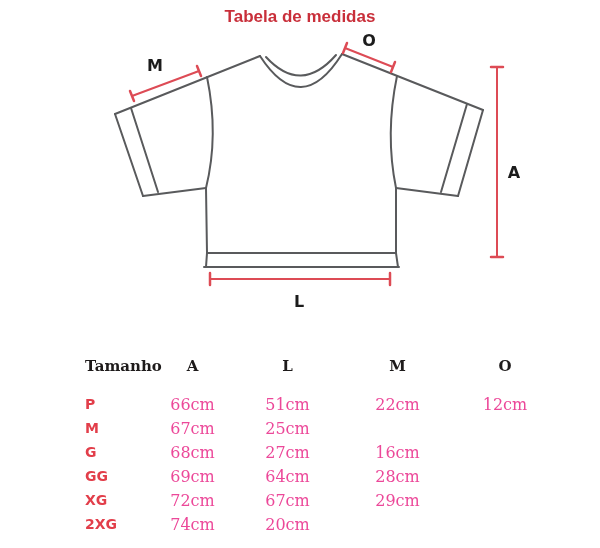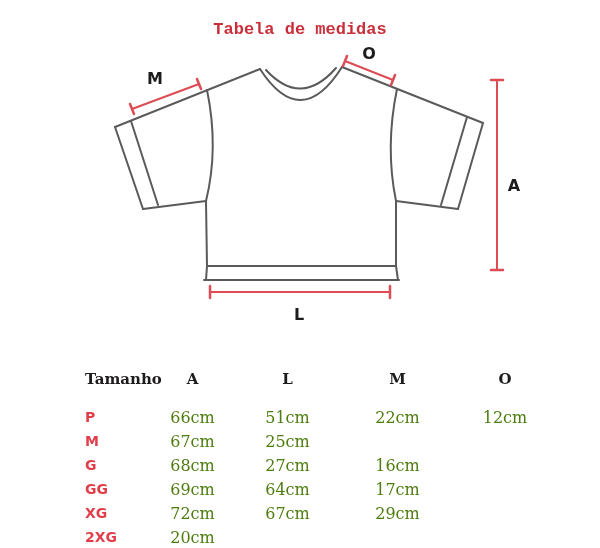--- a/index.html
+++ b/index.html
@@ -7,24 +7,24 @@
     padding: 0;
     background: #ffffff;
   }
   body {
     width: 600px;
     height: 548px;
     font-family: "DejaVu Serif", serif;
     overflow: hidden;
   }
   .page-title {
-    padding-top: 20px;
+    padding-top: 7px;
     height: 23px;
     text-align: center;
-    font-family: Liberation Mono, monospace;
+    font-family: Liberation Sans, sans-serif;
     font-weight: 700;
     font-size: 17px;
     color: #c92f3a;
   }
   svg.diagram { display: block; }
 
   .size-table {
     margin: 6px 0 0 85px;
     width: 480px;
   }
@@ -52,21 +52,21 @@
   }
   .size-label {
     font-family: "DejaVu Sans", sans-serif;
     font-weight: 700;
     font-size: 14px;
     color: #e23e4a;
   }
   .val {
     font-family: "DejaVu Serif", serif;
     font-size: 16px;
-    color: #4d7c0f;
+    color: #ec4899;
   }
 </style>
 </head>
 <body>
 
 <div class="page-title">Tabela de medidas</div>
 
 <svg class="diagram" width="600" height="318" viewBox="0 0 600 318">
 
   <g fill="none" stroke="#595a5c" stroke-width="2" stroke-linejoin="round" stroke-linecap="round">
@@ -149,27 +149,28 @@
     <div class="cell first size-label">G</div>
     <div class="cell val">68cm</div>
     <div class="cell val">27cm</div>
     <div class="cell val">16cm</div>
   </div>
 
   <div class="trow">
     <div class="cell first size-label">GG</div>
     <div class="cell val">69cm</div>
     <div class="cell val">64cm</div>
-    <div class="cell val">17cm</div>
+    <div class="cell val">28cm</div>
   </div>
 
   <div class="trow">
     <div class="cell first size-label">XG</div>
     <div class="cell val">72cm</div>
     <div class="cell val">67cm</div>
     <div class="cell val">29cm</div>
   </div>
 
   <div class="trow">
     <div class="cell first size-label">2XG</div>
+    <div class="cell val">74cm</div>
     <div class="cell val">20cm</div>
   </div>
 </div>
 
 </body></html>

